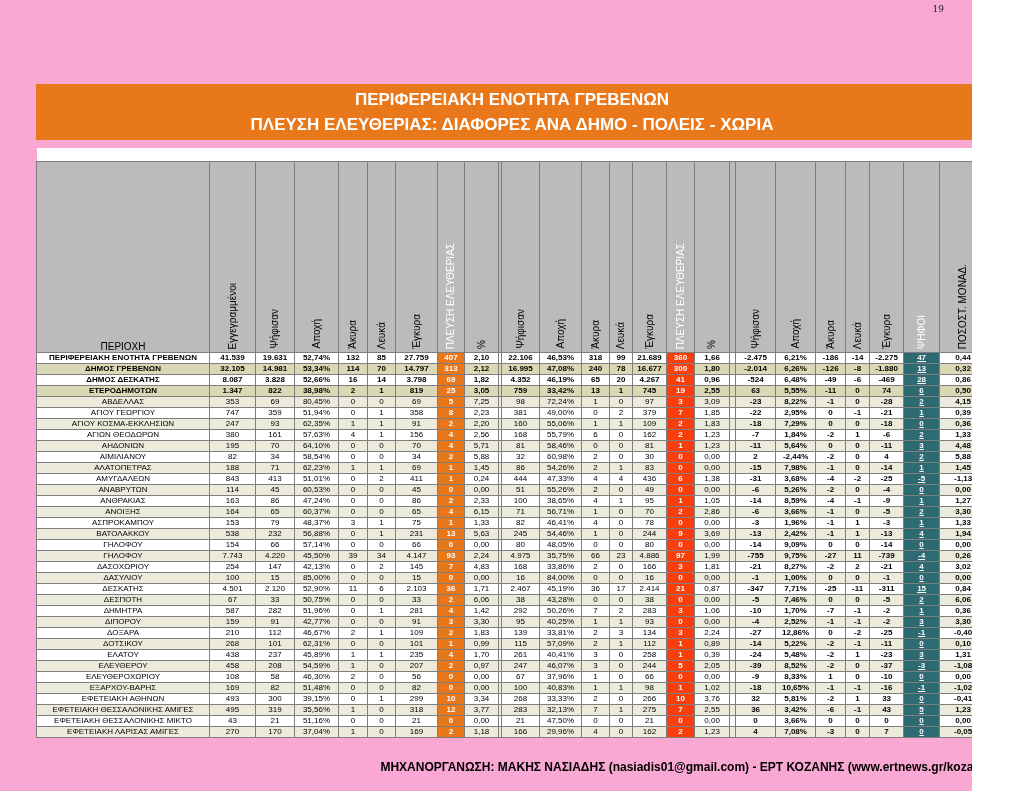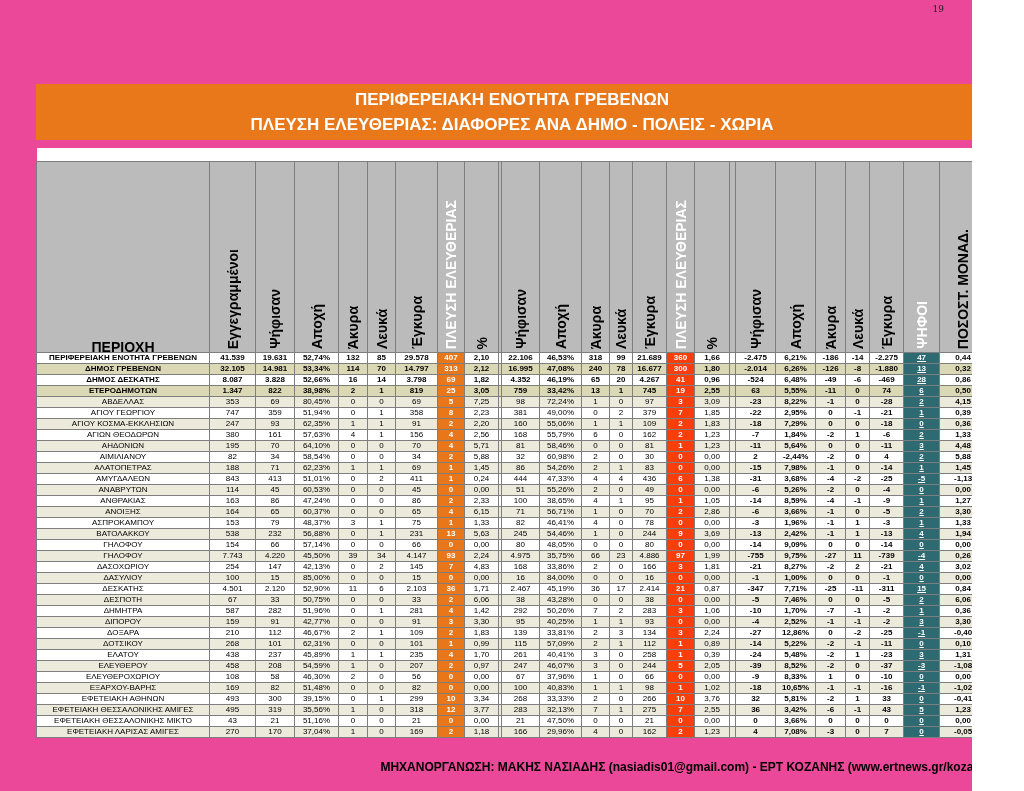--- a/index.html
+++ b/index.html
@@ -1,34 +1,34 @@
 <!DOCTYPE html>
 <html><head>
 <meta charset="utf-8">
 <style>
   html,body{margin:0;padding:0;background:#fff;}
-  .page{position:relative;width:972px;height:791px;background:#ec4899;
+  .page{position:relative;width:972px;height:791px;background:#f9a8d4;
         font-family:"Liberation Sans",sans-serif;color:#000;overflow:hidden;}
   .page-number{position:absolute;top:4px;right:28px;font-size:9px;color:#222;
         font-family:"DejaVu Serif",serif;}
   .title-banner{position:absolute;left:36px;top:84px;width:952px;height:56px;
         background:#E8781A;color:#fff;text-align:center;font-weight:bold;
         font-size:17px;line-height:25px;padding-top:3px;box-sizing:border-box;}
   table.grid{position:absolute;left:36px;top:148px;width:950px;
         border-collapse:collapse;table-layout:fixed;}
   table.grid td{border:1px solid #7e7e7e;padding:0;margin:0;text-align:center;
         font-size:8px;height:10px;line-height:10px;white-space:nowrap;overflow:hidden;}
   tr.groupbar td{height:13px;border:none;background:#fff;}
   td.gb{font-weight:bold;color:#fff;font-size:10px;line-height:13px;letter-spacing:.2px;}
   td.gb-june{background:#2F3590;}
   td.gb-may{background:#C93808;}
   td.gb-diff{background:#2E6A72;}
   td.blankcol,td.gapcol{border:none;background:#fff;}
   tr.colhead td{height:190px;vertical-align:bottom;background:#BBBBBB;
-        font-weight:bold;font-size:14px;}
+        font-weight:normal;font-size:10px;}
   .rot{writing-mode:vertical-rl;transform:rotate(180deg);display:block;
         margin:0 auto 3px auto;line-height:10px;max-height:184px;}
   td.areahead{vertical-align:bottom;font-size:9.5px;padding-bottom:2px;}
   td.partycol-j{background:#E8761B;color:#fff;}
   td.partycol-m{background:#F93E0C;color:#fff;}
   td.votescol-d{background:#2E6A72;color:#fff;}
   tr.rw td{background:#ffffff;}
   tr.rb td{background:#ECEADB;}
   tr.rk td{background:#DBD8B6;}
   tr.bold td{font-weight:bold;}
@@ -161,21 +161,21 @@
     </tr>
     </tbody>
       <tbody id="rows">
         <tr class="data rw bold">
           <td class="c-name">ΠΕΡΙΦΕΡΕΙΑΚΗ ΕΝΟΤΗΤΑ ΓΡΕΒΕΝΩΝ</td>
           <td>41.539</td>
           <td>19.631</td>
           <td>52,74%</td>
           <td>132</td>
           <td>85</td>
-          <td>29.578</td>
+          <td>27.759</td>
           <td class="c-jparty">407</td>
           <td>2,10</td>
           <td class="gapcol"></td>
           <td>22.106</td>
           <td>46,53%</td>
           <td>318</td>
           <td>99</td>
           <td>21.689</td>
           <td class="c-mparty">360</td>
           <td>1,66</td>

